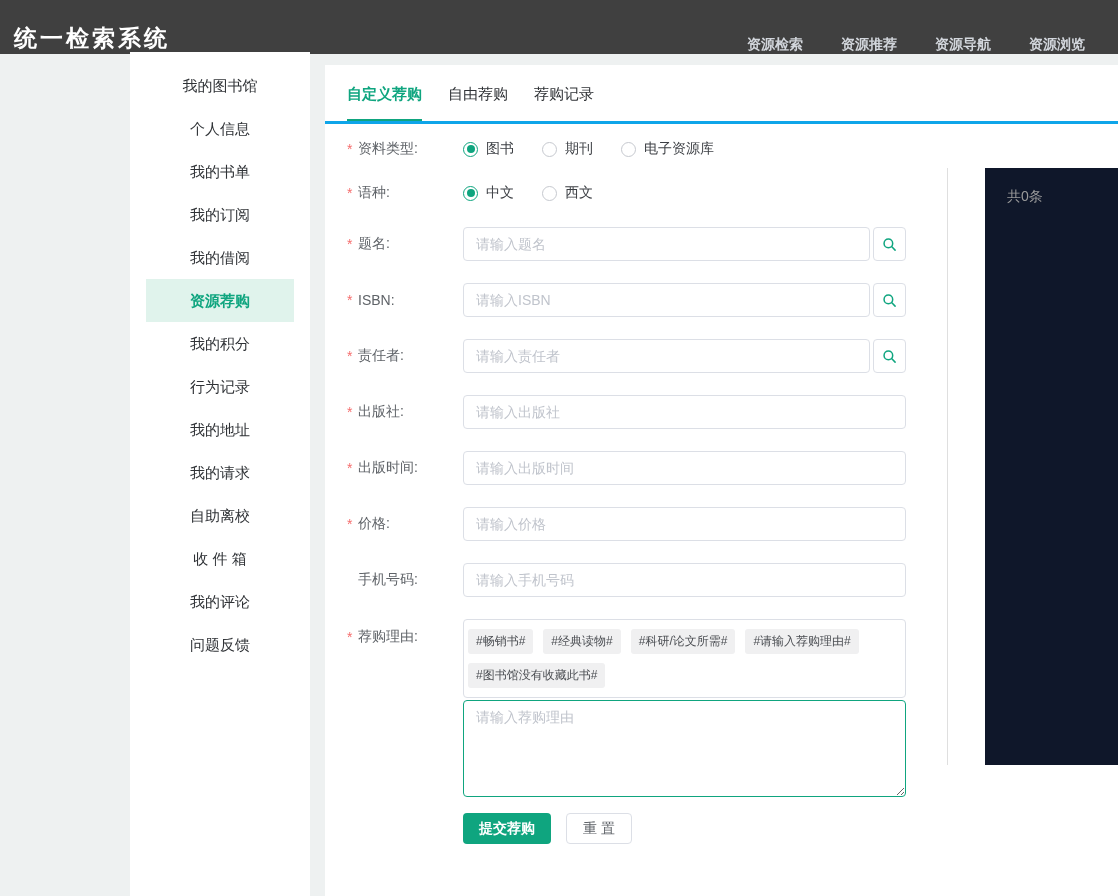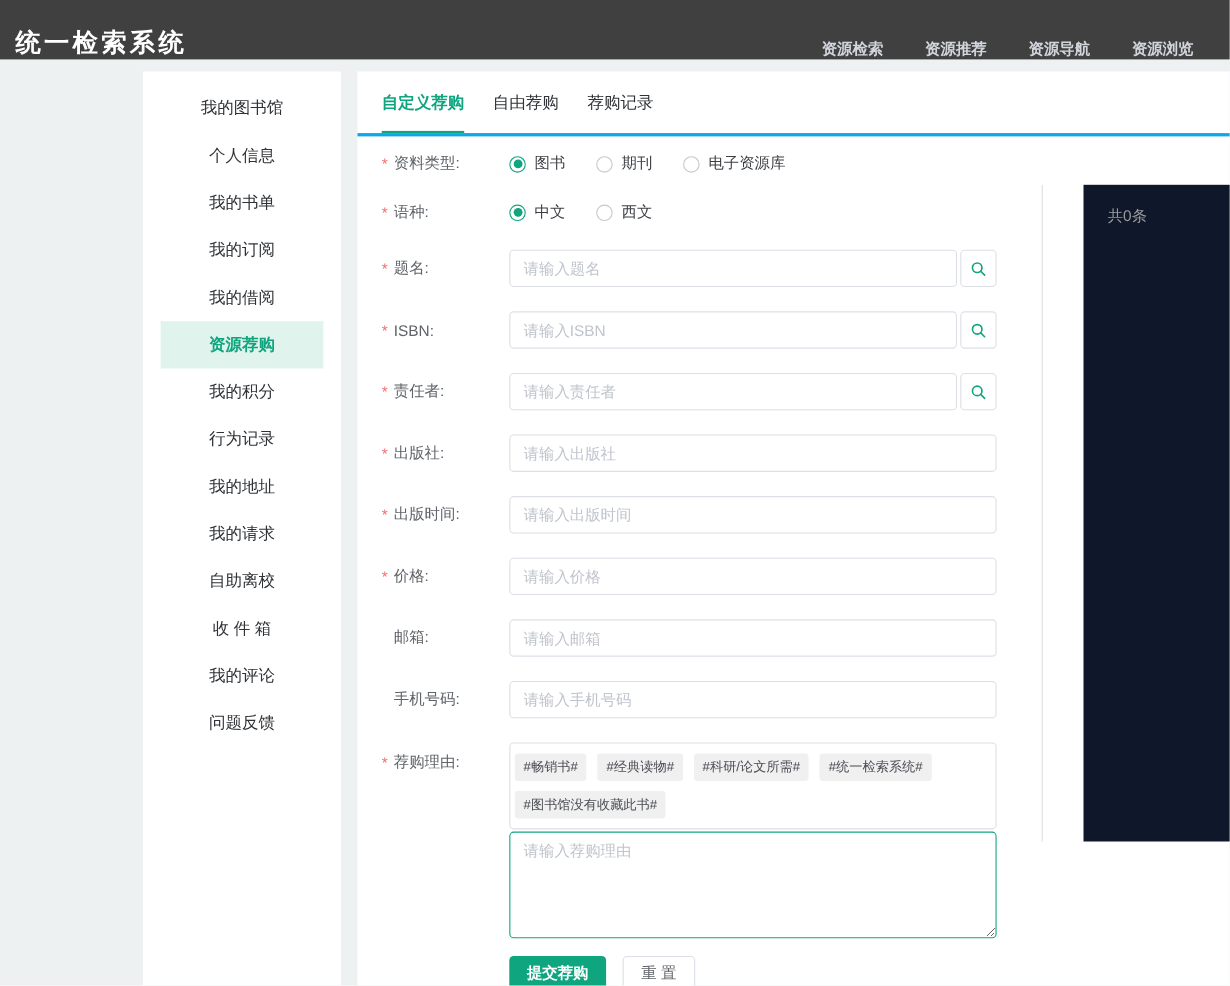--- a/index.html
+++ b/index.html
@@ -14,21 +14,21 @@
   .header{
     position:absolute; top:0; left:0; right:0; height:54px;
     background:#404040; display:flex; align-items:flex-end;
     justify-content:space-between; padding:0 33px 0 14px;
   }
   .app-title{ color:#fff; font-size:23px; font-weight:bold; letter-spacing:3px; }
   .nav{ display:flex; gap:38px; align-items:center; }
   .nav-item{ color:#d2d6dc; font-size:14px; font-weight:bold; cursor:pointer; white-space:nowrap; }
   
   .sidebar{
-    position:absolute; left:130px; top:65px; width:180px; bottom:0;
+    position:absolute; left:130px; top:52px; width:180px; bottom:0;
     background:#fff;
   }
   .side-list{ padding-top:12px; }
   .side-item{
     height:43px; line-height:43px; text-align:center; font-size:15px;
     color:#2f3236; margin:0 16px; cursor:pointer; white-space:nowrap;
   }
   .side-item.active{ background:#e0f3ec; color:#0fa57f; font-weight:bold; }
   
   .main{
@@ -239,51 +239,41 @@
           <span class="lbl-text">价格:</span>
     </div>
     <div class="control">
       <input class="text-input" type="text" placeholder="请输入价格" style="">
 
     </div>
   </div>
       <div class="form-row">
     <div class="form-label">
       <span class="req" style="visibility: hidden;">*</span>
-          <span class="lbl-text">邮箱:</span>
-    </div>
-    <div class="control">
-      <input class="text-input" type="text" placeholder="请输入邮箱" style="">
-
-    </div>
-  </div>
-      <div class="form-row">
-    <div class="form-label">
-      <span class="req" style="visibility: hidden;">*</span>
           <span class="lbl-text">手机号码:</span>
     </div>
     <div class="control">
       <input class="text-input" type="text" placeholder="请输入手机号码" style="">
 
     </div>
   </div>
     </div>
 
   <div class="form" style="padding-top:0">
     <div class="form-row reason-row">
       <div class="form-label reason-label">
         <span class="req">*</span>
           <span class="lbl-text">荐购理由:</span>
       </div>
       <div class="reason-col">
         <div class="tags-box" id="chips">
             <span class="chip">#畅销书#</span>
             <span class="chip">#经典读物#</span>
             <span class="chip">#科研/论文所需#</span>
-            <span class="chip">#统一检索系统#</span>
+            <span class="chip">#请输入荐购理由#</span>
             <span class="chip">#图书馆没有收藏此书#</span>
           </div>
         <textarea class="reason-textarea" placeholder="请输入荐购理由" style=""></textarea>
       </div>
     </div>
     <div class="actions">
       <button class="btn-submit">提交荐购</button>
       <button class="btn-reset">重 置</button>
     </div>
   </div>

